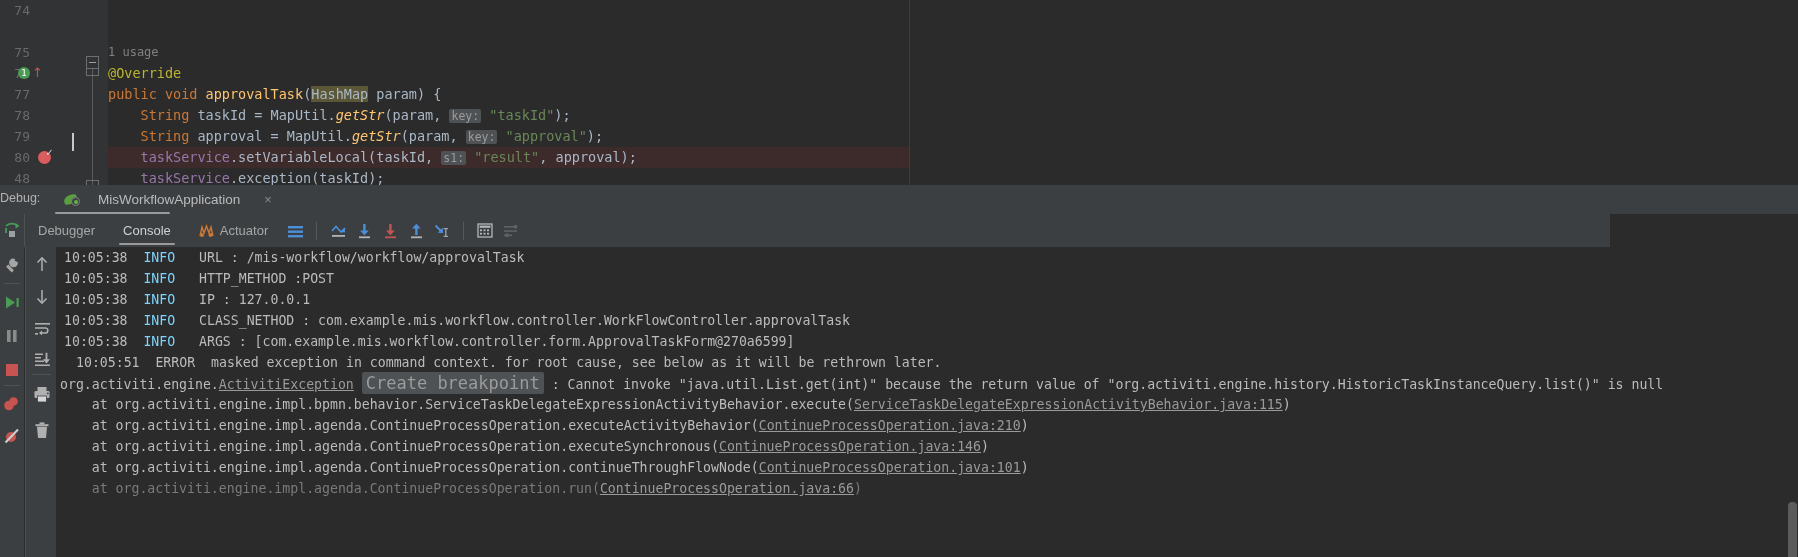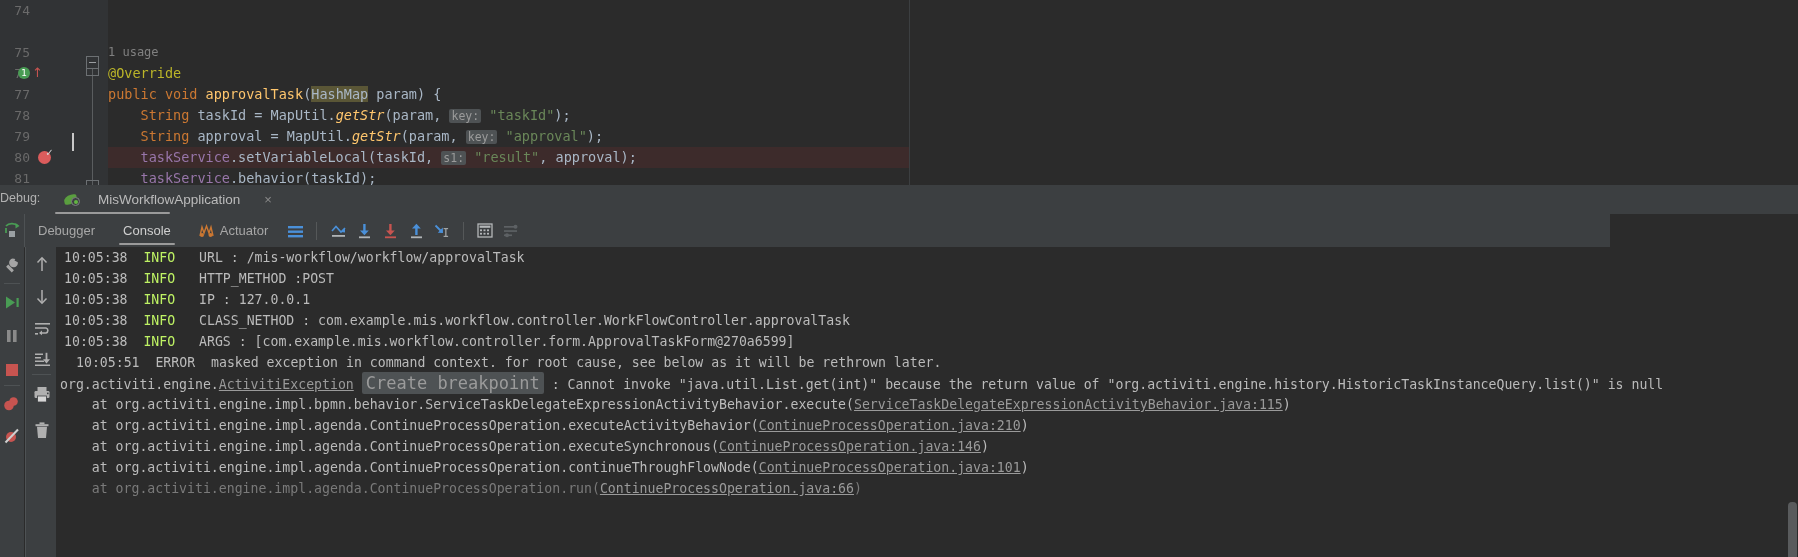--- a/index.html
+++ b/index.html
@@ -378,21 +378,21 @@
     position: absolute;
     left: 8px;
     height: 21px;
     line-height: 21px;
     white-space: pre;
     font-family: "DejaVu Sans Mono", monospace;
     font-size: 13.2px;
     color: #bbbbbb;
   }
   .log-time { color: #bbbbbb; }
-  .log-info { color: #bef264; margin-top: 12px; }
+  .log-info { color: #7dd3fc; margin-top: 12px; }
   .log-err-txt { color: #bbbbbb; }
   .link {
     color: #9a9a9a;
     text-decoration: underline;
     cursor: pointer;
   }
   .exc-link {
     color: #9a9a9a;
     text-decoration: underline;
     cursor: pointer;
@@ -457,21 +457,21 @@
         </div>
       <div class="gutter-line" style="top:126px;">
           <span class="gutter-num">79</span>
         </div>
       <div class="gutter-line" style="top:147px;">
         <span class="gutter-num">80</span>
         <span class="bp-icon"></span>
         <span class="bp-check">✓</span>
       </div>
       <div class="gutter-line" style="top:168px;">
-          <span class="gutter-num">81</span>
+          <span class="gutter-num">48</span>
         </div>
     </div>
 
     <div class="fold-strip">
       <div class="fold-bar"></div>
       <div class="fold-marker m1"></div>
       <div class="fold-tip t1"></div>
       <div class="fold-tip t2"></div>
     </div>
 
@@ -484,21 +484,21 @@
       <div class="code-line" style="top:63px;"><span class="annot">@Override</span></div>
 
       <div class="code-line" style="top:105px;">    <span class="kw">String</span> <span>taskId</span> = <span>MapUtil</span>.<span class="ital">getStr</span>(<span>param</span>, <span class="hint">key:</span> <span class="str">"taskId"</span>);</div>
 
       <div class="code-line" style="top:84px;"><span class="kw">public</span> <span class="kw">void</span> <span class="fn">approvalTask</span>(<span class="hashmap-hl">HashMap</span> <span>param</span>) {</div>
 
       <div class="code-line" style="top:126px;">    <span class="kw">String</span> <span>approval</span> = <span>MapUtil</span>.<span class="ital">getStr</span>(<span>param</span>, <span class="hint">key:</span> <span class="str">"approval"</span>);</div>
 
       <div class="code-line" style="top:147px;">    <span class="fld">taskService</span>.<span>setVariableLocal</span>(<span>taskId</span>, <span class="hint">s1:</span> <span class="str">"result"</span>, <span>approval</span>);</div>
 
-      <div class="code-line" style="top:168px;">    <span class="fld">taskService</span>.<span>behavior</span>(<span>taskId</span>);</div>
+      <div class="code-line" style="top:168px;">    <span class="fld">taskService</span>.<span>exception</span>(<span>taskId</span>);</div>
     </div>
 
     <div class="editor-right-border"></div>
   </div>
 
   <div style="position:absolute;left:108px;top:185px;height:0px;overflow:hidden;"></div>
 
   <div class="top-right-scroll">↕</div>
 
   <div class="debug-header">

